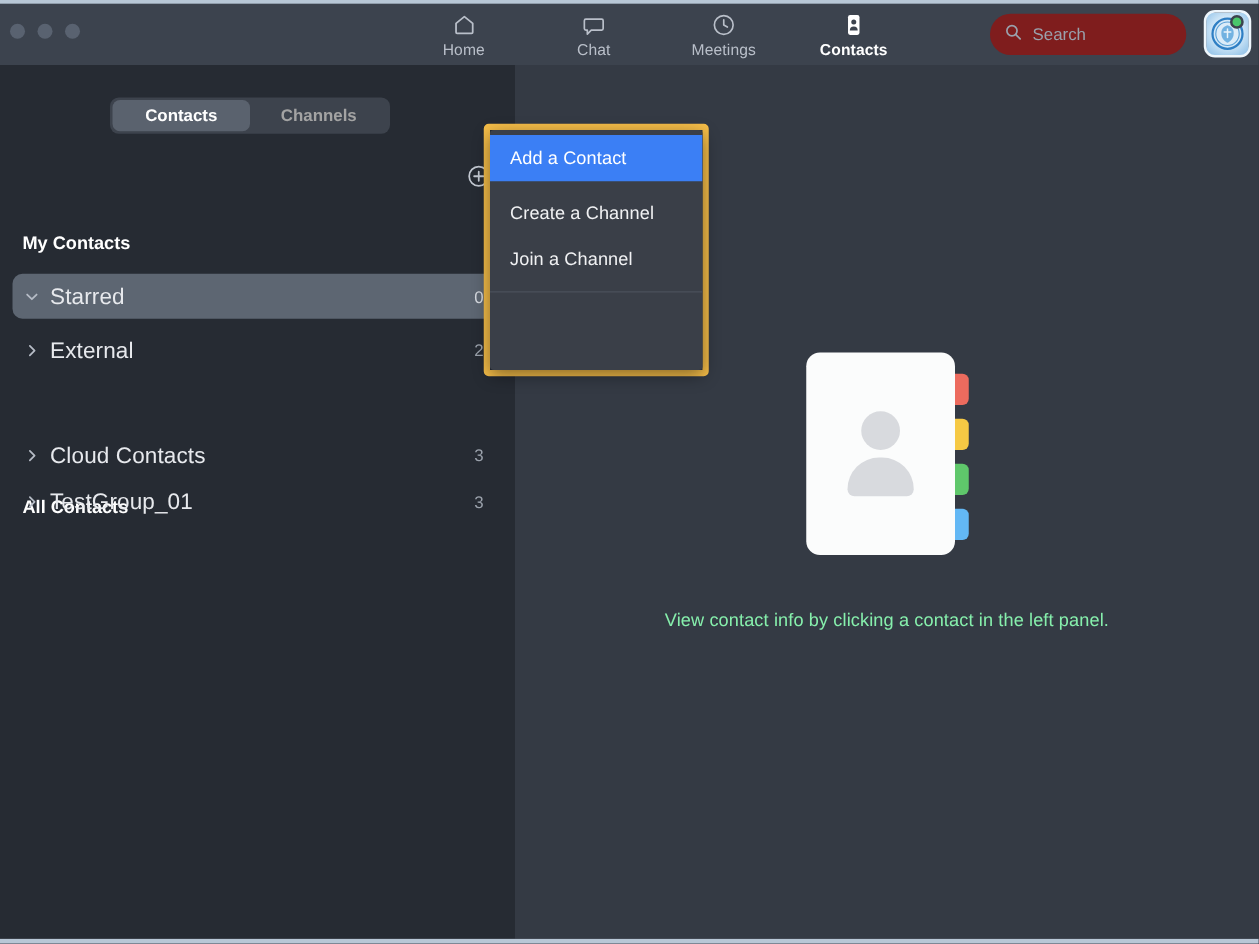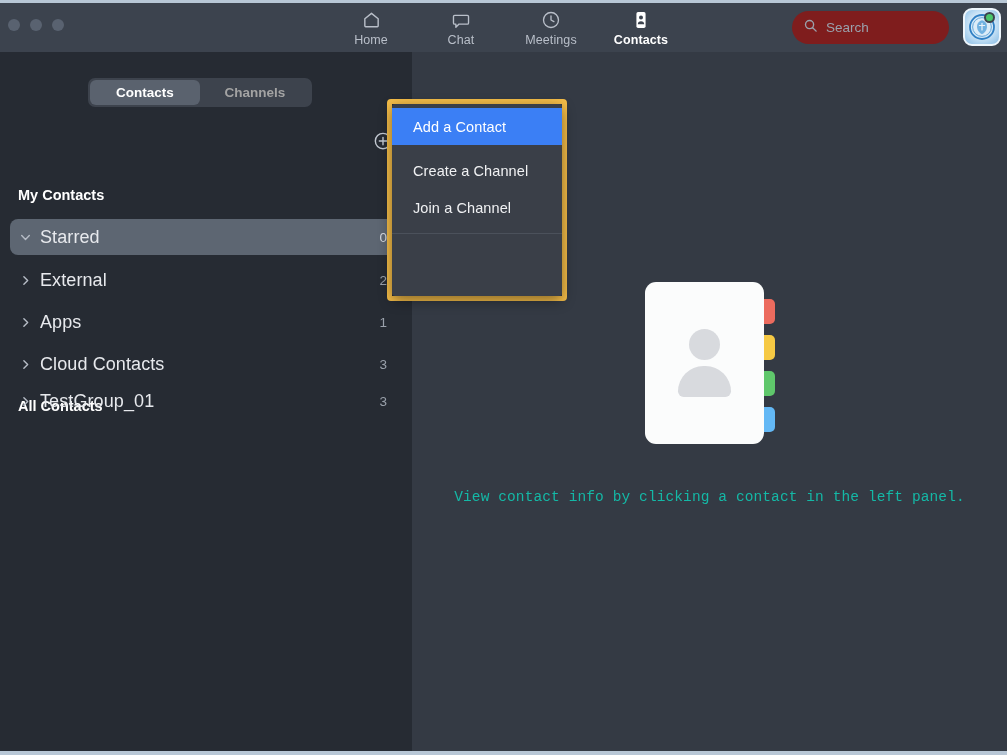--- a/index.html
+++ b/index.html
@@ -47,21 +47,21 @@
     background: #596270;
   }
 
   #nav-tabs {
     position: absolute;
     left: 340px;
     top: 0;
     height: 49px;
     display: flex;
     align-items: center;
-    gap: 28px;
+    gap: 42px;
   }
   .nav-item {
     width: 62px;
     display: flex;
     flex-direction: column;
     align-items: center;
     justify-content: center;
     gap: 3px;
     cursor: pointer;
     padding-top: 2px;
@@ -267,23 +267,22 @@
     left: 33px;
     top: 84px;
     width: 53px;
     height: 31px;
     background: #d8dade;
     border-radius: 27px 27px 6px 6px;
   }
   #empty-text {
     margin-top: 45px;
     font-size: 14.5px;
-    color: #14b8a6;
+    color: #86efac;
     letter-spacing: 0.1px;
-    font-family: Liberation Mono, monospace;
   }
 
   
   #highlight-frame {
     position: absolute;
     left: 387px;
     top: 96px;
     width: 180px;
     height: 202px;
     border: 5px solid #f5bd48;
@@ -302,21 +301,21 @@
     border-radius: 3px;
     z-index: 45;
     overflow: hidden;
     box-shadow: 0 4px 14px rgba(0,0,0,0.45);
     padding-top: 4px;
   }
   .menu-item {
     height: 37px;
     display: flex;
     align-items: center;
-    padding-left: 21px;
+    padding-left: 16px;
     font-size: 14.5px;
     color: #f0f1f3;
     cursor: pointer;
     letter-spacing: 0.1px;
   }
   .menu-item.highlighted {
     background: #3b7ff5;
     color: #ffffff;
   }
   .menu-sep {
@@ -433,29 +432,20 @@
     <div class="list-row" style="top:210px">
       <span class="row-chevron">
         <svg width="13" height="13" viewBox="0 0 24 24" fill="none" stroke="currentColor" stroke-width="2.6" stroke-linecap="round" stroke-linejoin="round">
             <path d="M9 5 L16 12 L9 19"></path>
           </svg>
       </span>
       <span class="row-label">External</span>
       <span class="row-count">2</span>
     </div>
 
-    <div class="list-row" style="top:252px">
-      <span class="row-chevron">
-        <svg width="13" height="13" viewBox="0 0 24 24" fill="none" stroke="currentColor" stroke-width="2.6" stroke-linecap="round" stroke-linejoin="round">
-            <path d="M9 5 L16 12 L9 19"></path>
-          </svg>
-      </span>
-      <span class="row-label">Apps</span>
-      <span class="row-count">1</span>
-    </div>
 
     <div class="list-row" style="top:294px">
       <span class="row-chevron">
         <svg width="13" height="13" viewBox="0 0 24 24" fill="none" stroke="currentColor" stroke-width="2.6" stroke-linecap="round" stroke-linejoin="round">
             <path d="M9 5 L16 12 L9 19"></path>
           </svg>
       </span>
       <span class="row-label">Cloud Contacts</span>
       <span class="row-count">3</span>
     </div>

